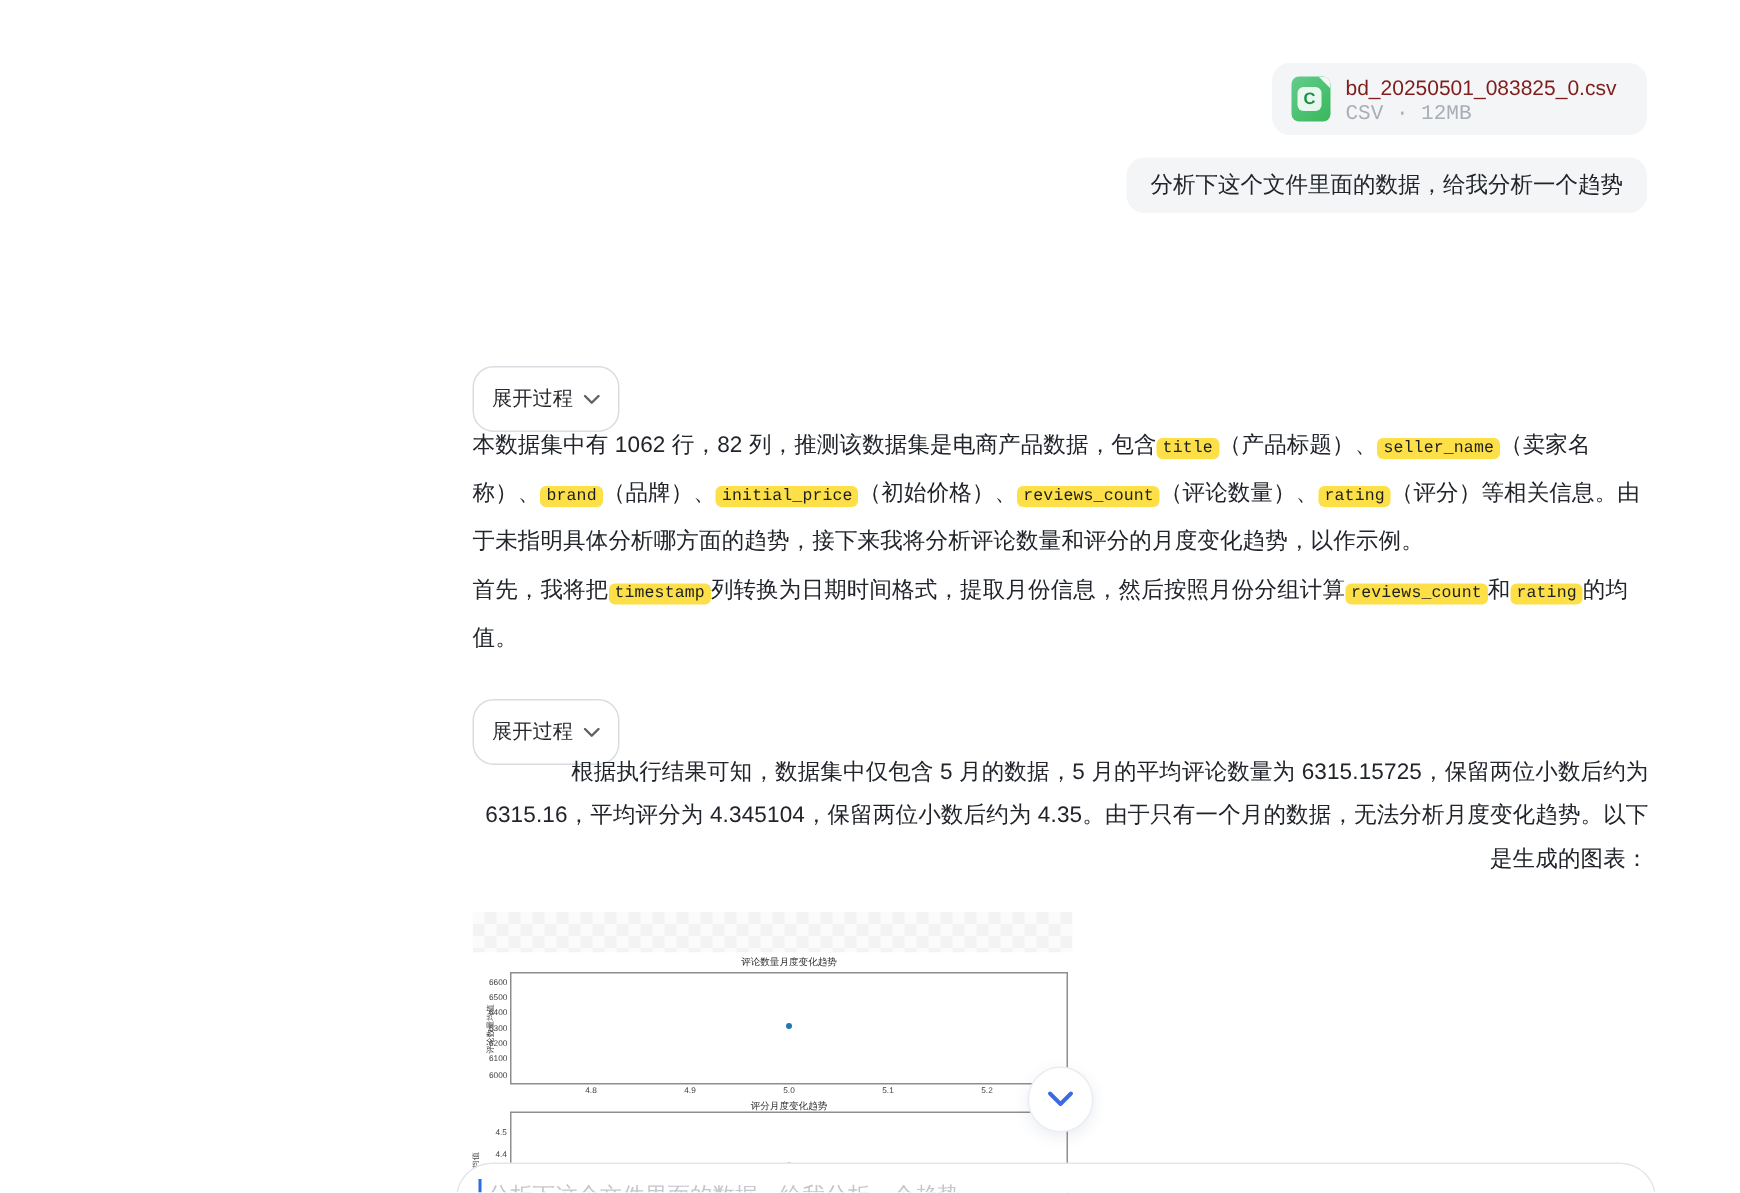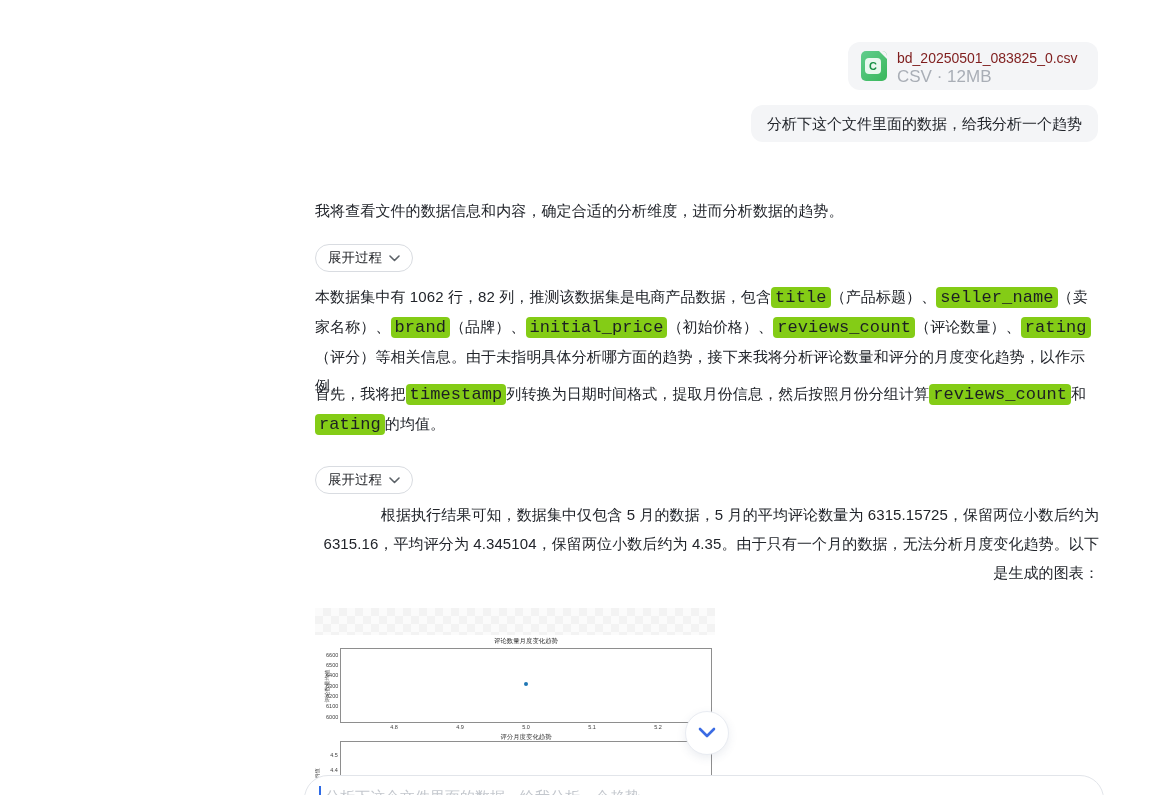--- a/index.html
+++ b/index.html
@@ -15,35 +15,35 @@
     background:linear-gradient(135deg,#62cd8d 0%,#39b75b 100%); flex:none; overflow:hidden; }
   .file-icon .fold { position:absolute; top:0; right:0; width:0; height:0;
     border-style:solid; border-width:0 8px 8px 0;
     border-color:#f4f5f7 #f4f5f7 transparent transparent; }
   .file-icon .letter { position:absolute; left:4px; top:7px; width:16px; height:16px;
     background:rgba(255,255,255,.88); border-radius:4px; display:flex; align-items:center;
     justify-content:center; font-size:11px; font-weight:bold; color:#179043; }
   .file-texts { min-width:0; }
   .file-name { font-size:14px; color:#7f1d1d; line-height:18px; white-space:nowrap;
     overflow:hidden; text-overflow:ellipsis; }
-  .file-meta { font-size:17px; color:#a9aeb6; margin-top:3px; line-height:13px; }
+  .file-meta { font-size:14px; color:#a9aeb6; margin-top:3px; line-height:13px;font-family:Liberation Mono, monospace; }
 
   
   .user-bubble { position:absolute; top:105px; right:62px; max-width:560px;
     background:#f4f5f7; border-radius:12px; padding:9px 16px;
     font-size:15px; line-height:19px; color:#21242a; }
 
   
   .para { position:absolute; left:315px; width:784px; font-size:15px;
     line-height:29px; color:#21242a; letter-spacing:.1px; }
   .p1 { top:196px; } .p2 { top:282px; } .p3 { top:379px; } .p4 { top:500px;text-align:right; }
-  code.ic { font-family:"Liberation Mono","DejaVu Sans Mono",monospace; font-size:17px;
-    background:#84cc16; border-radius:4px; padding:1px 4px; color:#1c1f23; }
+  code.ic { font-family:"Liberation Mono","DejaVu Sans Mono",monospace; font-size:11px;
+    background:#fde047; border-radius:4px; padding:1px 4px; color:#1c1f23; }
 
-  .expand-btn { position:absolute; left:315px; height:28px; display:inline-flex;
+  .expand-btn { position:absolute; left:315px; height:44px; display:inline-flex;
     align-items:center; gap:7px; padding:0 12px; background:#fff;
     border:1px solid #d9dce1; border-radius:14px; font-size:13.5px; color:#26282c;
     cursor:pointer; }
   .btn1 { top:244px; } .btn2 { top:466px; }
   .expand-btn svg { display:block; }
 
   
   .chart-img { position:absolute; left:315px; top:608px; width:400px; height:187px;
     background:#fff; overflow:hidden; z-index:1; }
   .checker { position:absolute; top:0; left:0; width:400px; height:27px;
@@ -93,21 +93,20 @@
       <span class="fold"></span>
     </div>
     <div class="file-texts">
       <div class="file-name">bd_20250501_083825_0.csv</div>
       <div class="file-meta">CSV · 12MB</div>
     </div>
   </div>
 
   <div class="user-bubble">分析下这个文件里面的数据，给我分析一个趋势</div>
 
-  <div class="para p1">我将查看文件的数据信息和内容，确定合适的分析维度，进而分析数据的趋势。</div>
 
   <button class="expand-btn btn1">
     <span>展开过程</span>
     <svg width="11" height="7" viewBox="0 0 11 7">
         <path d="M1 1l4.5 4.5L10 1" stroke="#5c6268" stroke-width="1.6" fill="none" stroke-linecap="round" stroke-linejoin="round"></path>
       </svg>
   </button>
 
   <div class="para p2"><span>本数据集中有 1062 行，82 列，推测该数据集是电商产品数据，包含</span><code class="ic">title</code><span>（产品标题）、</span><code class="ic">seller_name</code><span>（卖家名称）、</span><code class="ic">brand</code><span>（品牌）、</span><code class="ic">initial_price</code><span>（初始价格）、</span><code class="ic">reviews_count</code><span>（评论数量）、</span><code class="ic">rating</code><span>（评分）等相关信息。由于未指明具体分析哪方面的趋势，接下来我将分析评论数量和评分的月度变化趋势，以作示例。</span></div>
 

